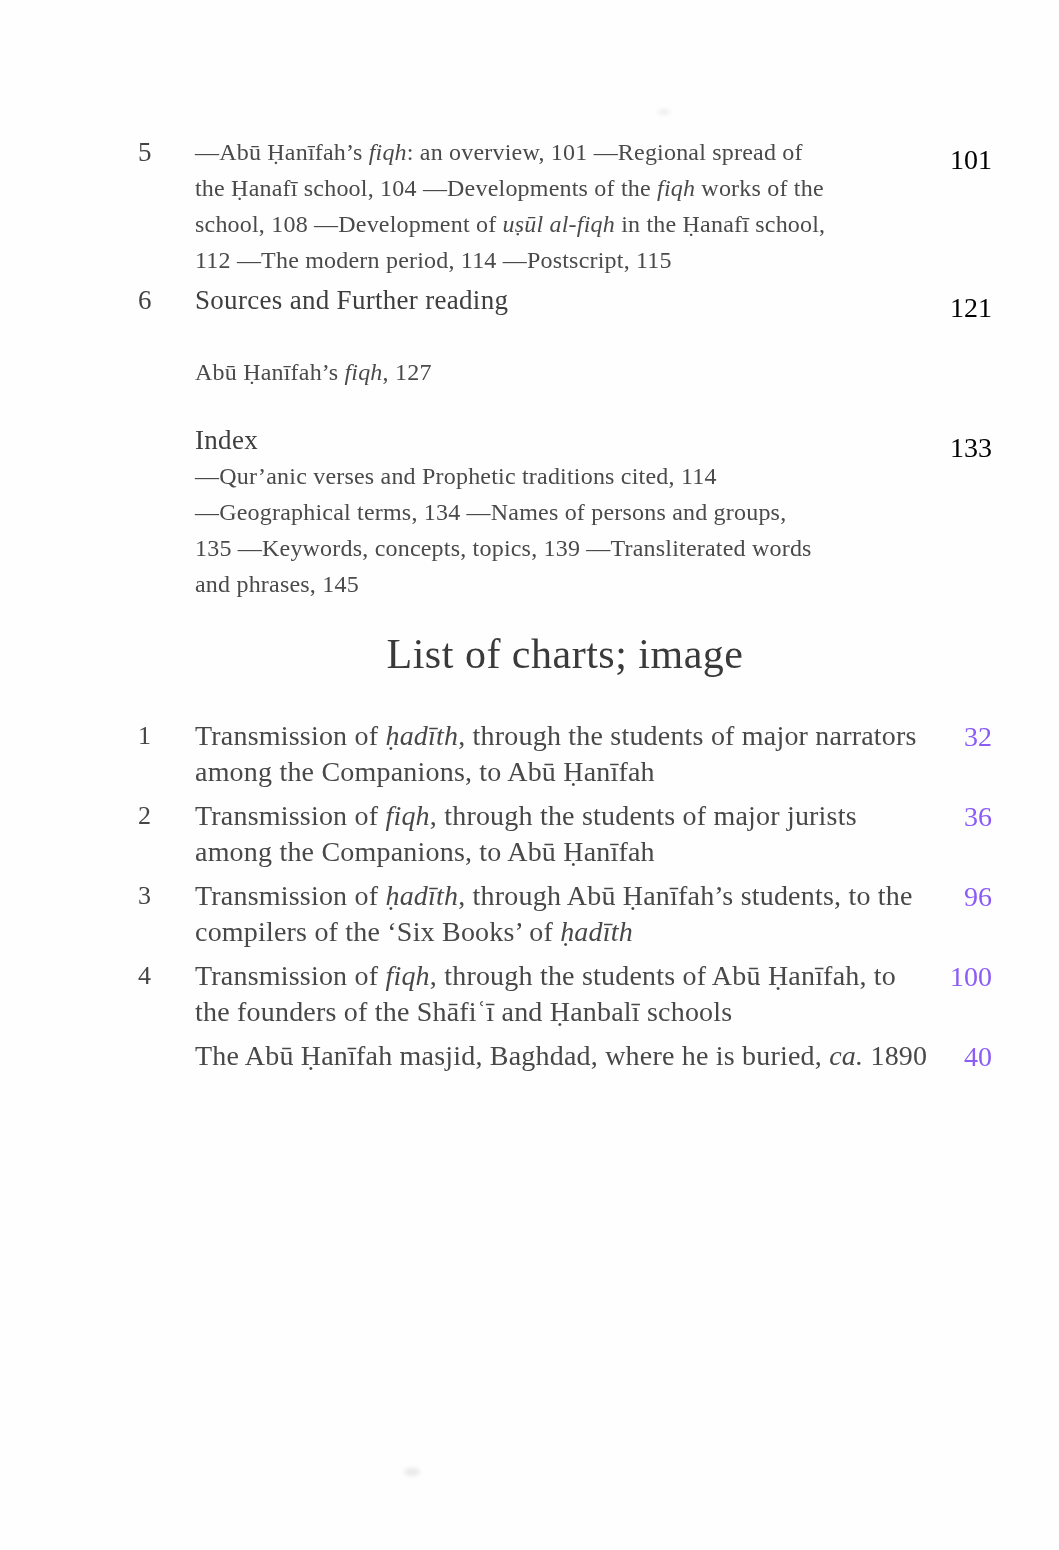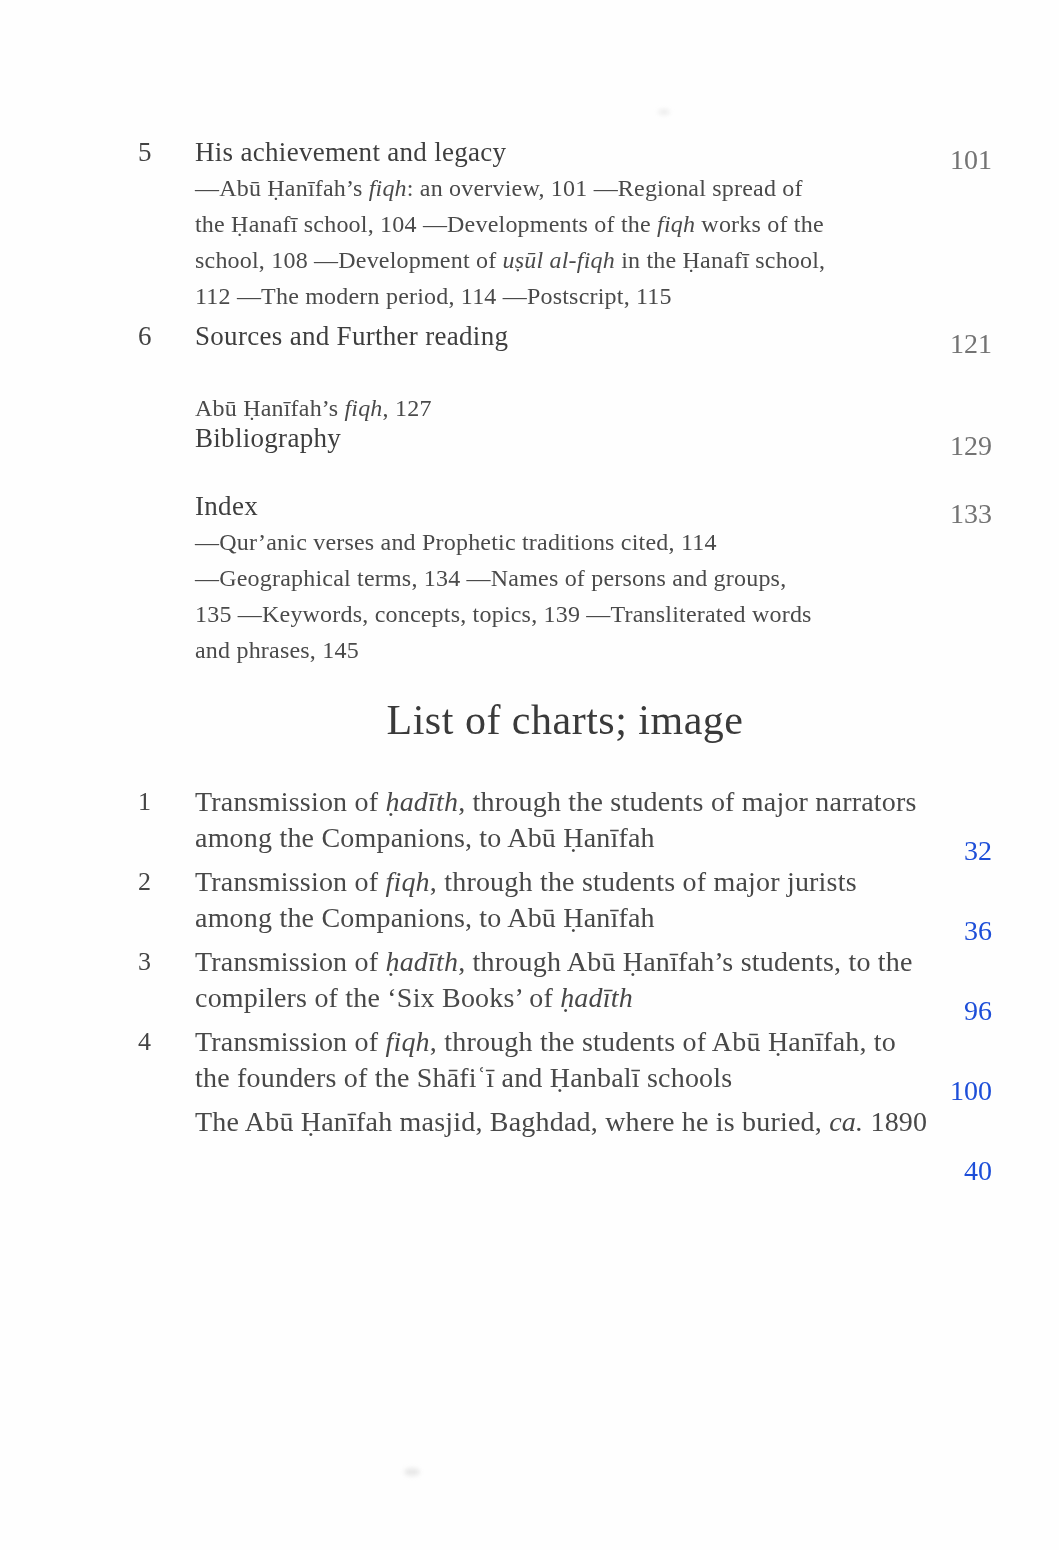--- a/index.html
+++ b/index.html
@@ -48,21 +48,21 @@
     letter-spacing: 0.2px;
     color: #4a4a4a;
   }
   .entry .sub:empty { display: none; }
   .entry .pageno {
     position: absolute;
     right: 0;
     top: 8px;
     font-size: 28px;
     line-height: 36px;
-    color: #737373;
+    color: #000000;
   }
   .entry.e6  { margin-top: 4px; }
   .entry.bib { margin-top: -6px; }
   .entry.idx { margin-top: 32px; }
 
   
   .heading {
     margin: 26px 0 18px 0;
     font-size: 42px;
     line-height: 52px;
@@ -93,22 +93,21 @@
     line-height: 36px;
     letter-spacing: 0.2px;
     color: #484848;
   }
   .item .pageno {
     position: absolute;
     right: 0;
     top: 1px;
     font-size: 28px;
     line-height: 36px;
-    color: #1d4ed8;
-    margin-top: 48px;
+    color: #8b5cf6;
   }
 
   i { }
 
   
   .smudge {
     position: absolute;
     border-radius: 50%;
     filter: blur(2px);
   }
@@ -119,43 +118,34 @@
 <body>
 
 <div class="page">
   <div class="content">
 
     <section class="toc">
 
       <div class="entry e5">
         <div class="num">5</div>
         <div class="body">
-          <div class="title">His achievement and legacy</div>
           <div class="sub"><span>—Abū Ḥanīfah’s </span><i>fiqh</i><span>: an overview, 101 —Regional spread of</span><br><span>the Ḥanafī school, 104 —Developments of the </span><i>fiqh</i><span> works of the</span><br><span>school, 108 —Development of </span><i>uṣūl al-fiqh</i><span> in the Ḥanafī school,</span><br><span>112 —The modern period, 114 —Postscript, 115</span></div>
         </div>
         <div class="pageno">101</div>
       </div>
 
       <div class="entry e6">
         <div class="num">6</div>
         <div class="body">
           <div class="title">Sources and Further reading</div>
           <div class="sub"><br><span>Abū Ḥanīfah’s </span><i>fiqh</i><span>, 127</span></div>
         </div>
         <div class="pageno">121</div>
       </div>
 
-      <div class="entry bib">
-        <div class="num"></div>
-        <div class="body">
-          <div class="title">Bibliography</div>
-
-        </div>
-        <div class="pageno">129</div>
-      </div>
 
       <div class="entry idx">
         <div class="num"></div>
         <div class="body">
           <div class="title">Index</div>
           <div class="sub"><span>—Qur’anic verses and Prophetic traditions cited, 114</span><br><span>—Geographical terms, 134 —Names of persons and groups,</span><br><span>135 —Keywords, concepts, topics, 139 —Transliterated words</span><br><span>and phrases, 145</span></div>
         </div>
         <div class="pageno">133</div>
       </div>
 

